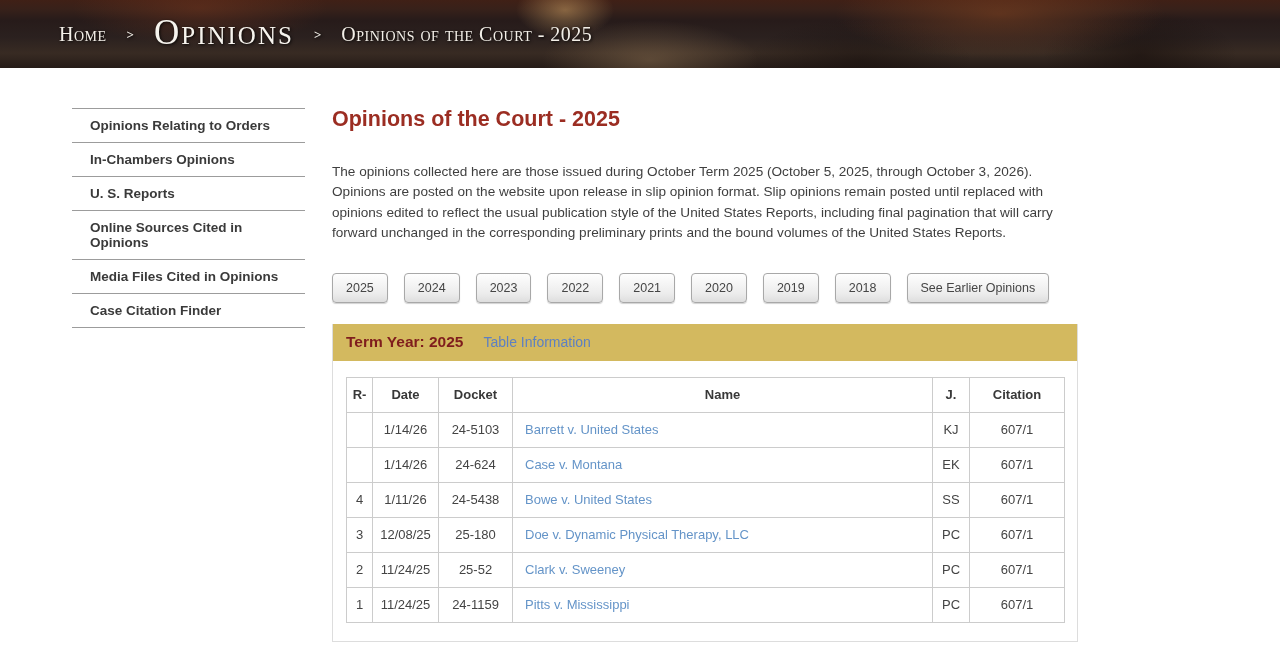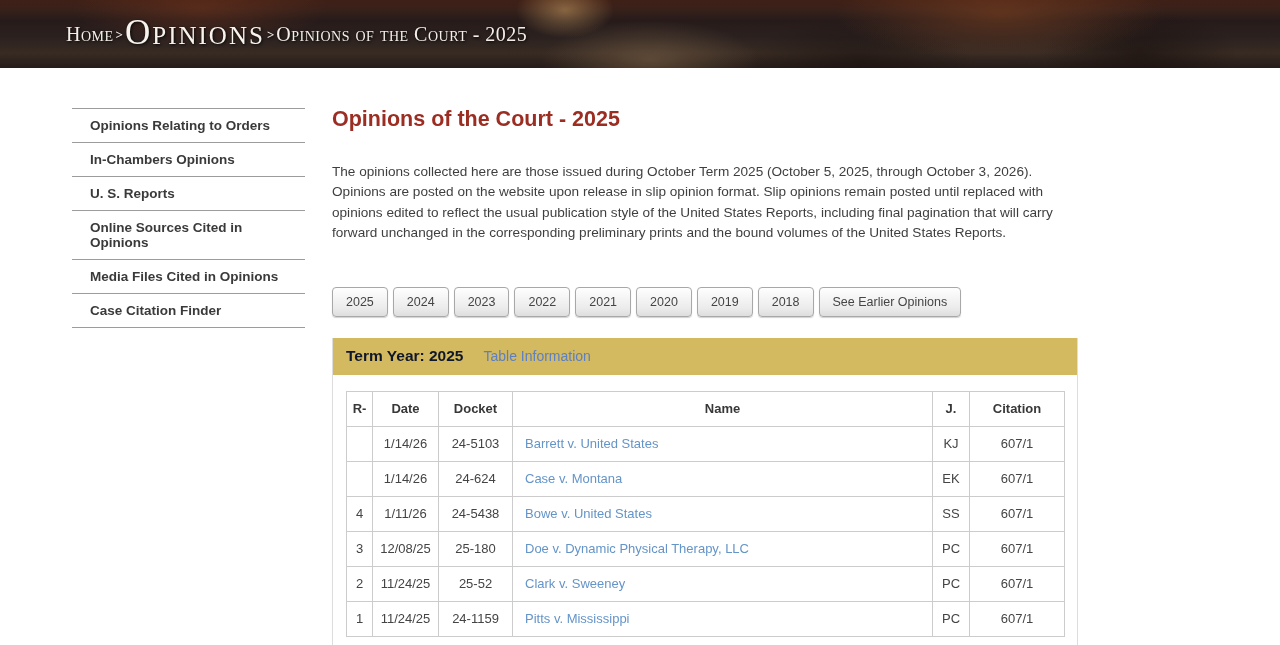--- a/index.html
+++ b/index.html
@@ -17,22 +17,22 @@
     background:
       radial-gradient(ellipse 70px 40px at 565px 10px, rgba(216,168,104,0.50), transparent 70%),
       radial-gradient(ellipse 150px 55px at 650px 60px, rgba(128,102,74,0.55), transparent 72%),
       radial-gradient(ellipse 220px 60px at 1000px 14px, rgba(140,72,34,0.50), transparent 75%),
       radial-gradient(ellipse 170px 50px at 200px 8px, rgba(122,56,30,0.45), transparent 75%),
       radial-gradient(ellipse 130px 60px at 1140px 55px, rgba(20,12,10,0.55), transparent 75%),
       radial-gradient(ellipse 150px 55px at 860px 60px, rgba(22,14,12,0.5), transparent 75%),
       linear-gradient(180deg, #402016 0%, #38211a 13%, #271b1a 30%, #2b211f 55%, #382b23 78%, #261c18 100%);
   }
   .breadcrumb {
-    position: absolute; left: 66px; top: 0; height: 100%;
-    display: flex; align-items: center; gap: 2px;
+    position: absolute; left: 59px; top: 0; height: 100%;
+    display: flex; align-items: center; gap: 20px;
     font-family: "Liberation Serif", serif;
     font-variant: small-caps;
     color: #f3efe8;
     text-shadow: 1px 1px 3px rgba(0,0,0,0.85);
     white-space: nowrap;
     justify-content: flex-end;
   }
   .crumb-home { font-size: 20px; letter-spacing: 0.5px; color: #f3efe8; text-decoration: none; cursor: pointer; }
   .crumb-sep { font-size: 13px; font-weight: bold; font-variant: normal; margin-top: 2px; }
   .crumb-section { font-size: 35px; letter-spacing: 2px; color: #f7f4ee; text-decoration: none; cursor: pointer; line-height: 1; margin-top: -4px; }
@@ -61,40 +61,40 @@
   .main { margin-left: 27px; width: 746px; flex: none; }
   .page-title {
     margin: 0; font-size: 21.5px; font-weight: bold; color: #9b2d22; line-height: 1.1;
   }
   .intro {
     margin: 30px 0 0 0; width: 736px;
     font-size: 13.6px; line-height: 20.5px; color: #3f3f3f;
   }
 
   
-  .year-buttons { margin-top: 43px; display: flex; gap: 5px; }
+  .year-buttons { margin-top: 29px; display: flex; gap: 16px; }
   .year-btn {
     font-family: "Liberation Sans", sans-serif;
     font-size: 12.5px; color: #454545;
     padding: 7px 13px;
     background: linear-gradient(180deg, #fefefe 0%, #ececec 70%, #dedede 100%);
     border: 1px solid #a8a8a8;
     border-radius: 4px;
     box-shadow: 0 1px 1px rgba(0,0,0,0.18);
     cursor: pointer;
     white-space: nowrap;
   }
 
   
   .panel { margin-top: 21px; border: 1px solid #ddd; border-top: none; background: #fff; min-height: 285px; }
   .panel-header {
     height: 37px; background: #d3b95f;
     display: flex; align-items: center; padding-left: 13px;
   }
-  .term-label { font-size: 15.5px; font-weight: bold; color: #0f172a; }
+  .term-label { font-size: 15.5px; font-weight: bold; color: #7f1d1d; }
   .table-info-link { font-size: 14px; color: #5d80c2; margin-left: 20px; text-decoration: none; cursor: pointer; }
 
   .panel-body { padding: 16px 13px 18px; }
 
   
   table.opinions { border-collapse: collapse; width: 718px; font-size: 13px; color: #444; table-layout: fixed; }
   .opinions th, .opinions td {
     border: 1px solid #ccc;
     height: 35px;
     text-align: center;

